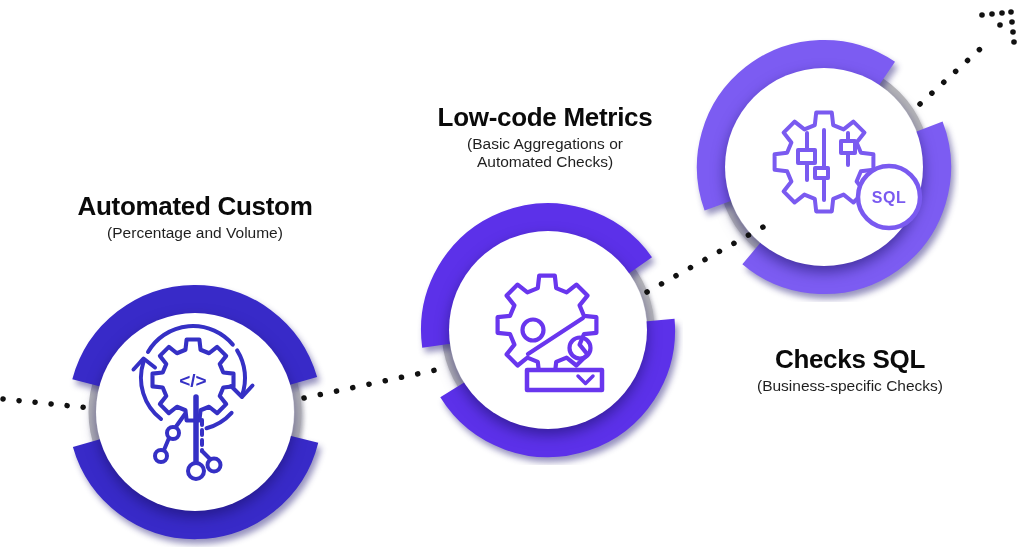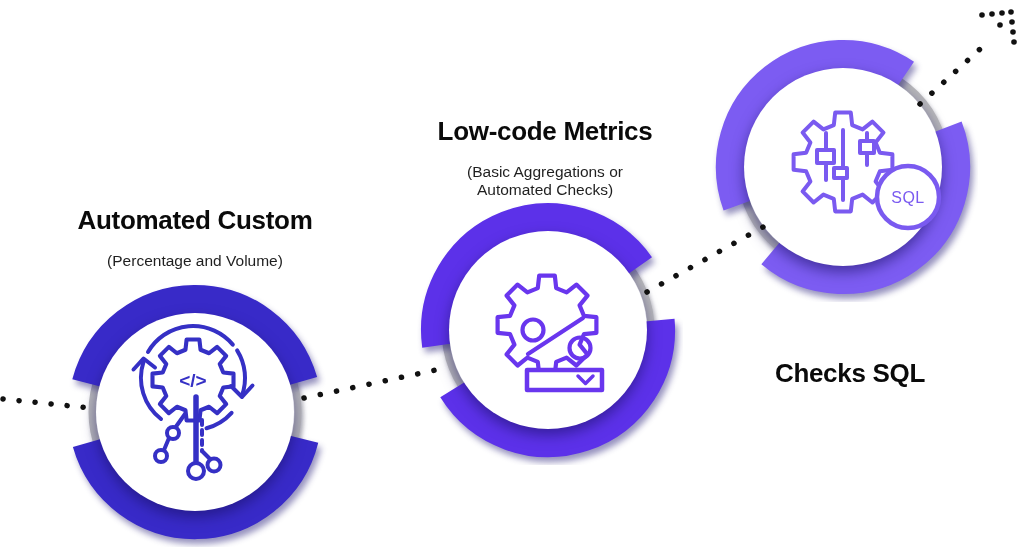--- a/index.html
+++ b/index.html
@@ -12,21 +12,21 @@
     font-family: "Liberation Sans", "DejaVu Sans", sans-serif;
   }
   .badge { position: absolute; width: 270px; height: 270px; }
   .badge svg { display:block; }
   .gray-ring   { filter: drop-shadow(2px 4px 2px rgba(70,70,85,0.40)); }
   .ring-arcs   { filter: drop-shadow(3px 5px 3px rgba(24,16,112,0.45)); }
   .white-disc  { filter: drop-shadow(0px 6px 7px rgba(22,15,92,0.55)); }
   .stage-label { position: absolute; text-align: center; }
   .stage-title {
     font-size: 26px; font-weight: 700; color: #0a0a0a;
-    letter-spacing: -0.3px; line-height: 1.08; margin: 18px;
+    letter-spacing: -0.3px; line-height: 1.08; margin: 4px;
   }
   .stage-sub {
     font-size: 15.5px; font-weight: 400; color: #1f1f1f;
     line-height: 1.18; margin: 3px auto 0 auto;
   }
   .sub-wrap { max-width: 178px; }
   .connector-layer { position:absolute; left:0; top:0; pointer-events:none; }
 </style>
 </head>
 <body>
@@ -84,21 +84,21 @@
         <use href="#gear" transform="translate(5,-3)"></use>
         <circle cx="51" cy="62" r="10.5"></circle>
         <circle cx="98" cy="80" r="10.5"></circle>
         <line x1="101" y1="50" x2="46" y2="86"></line>
         <rect x="45" y="102" width="75" height="20" fill="#ffffff" stroke-width="4.5"></rect>
         <path d="M96,108 l7.5,7.5 L111,108" stroke-width="3.5"></path>
       </g>
     </svg>
   </div>
 
-  <div class="badge" style="left:708px; top:32px;">
+  <div class="badge" style="left:689px; top:32px;font-weight:bold;">
     <svg width="270" height="270" viewBox="0 0 270 270">
       <circle class="gray-ring" cx="135" cy="135" r="103" fill="none" stroke-width="7" stroke="#b6b6b9"></circle>
       <g class="ring-arcs" fill="none" stroke-width="30" stroke="#7c5cf2">
         <path d="M197.6,42.1 A112,112 0 0 0 29.7,173.3"></path>
         <path d="M63.0,220.8 A112,112 0 0 0 239.6,94.9"></path>
       </g>
       <circle class="white-disc" cx="135" cy="135" r="99" fill="#ffffff"></circle>
 
       <g transform="translate(78,73)" fill="none" stroke-width="4" stroke-linecap="round" stroke-linejoin="round" stroke="#7a5af0">
         <use href="#gear" transform="translate(-3,-3)"></use>
@@ -119,20 +119,21 @@
     <div class="stage-sub sub-wrap" style="max-width:220px;">(Percentage and Volume)</div>
   </div>
 
   <div class="stage-label" style="left:385px; top:99px; width:320px;">
     <div class="stage-title">Low-code Metrics</div>
     <div class="stage-sub sub-wrap">(Basic Aggregations or Automated Checks)</div>
   </div>
 
   <div class="stage-label" style="left:690px; top:341px; width:320px;">
     <div class="stage-title">Checks SQL</div>
+    <div class="stage-sub sub-wrap" style="max-width:230px;">(Business-specific Checks)</div>
   </div>
 
   <svg class="connector-layer" width="1024" height="555" viewBox="0 0 1024 555">
     <g fill="none" stroke-width="5.5" stroke-linecap="round" stroke="#111111">
       <line x1="3" y1="399" x2="90" y2="408" stroke-dasharray="0.1 16"></line>
       <line x1="304" y1="398" x2="450" y2="367" stroke-dasharray="0.1 16.5"></line>
       <line x1="647" y1="292" x2="763" y2="227" stroke-dasharray="0.1 16.5"></line>
       <line x1="920" y1="104" x2="991" y2="39" stroke-dasharray="0.1 16"></line>
     </g>
     <g fill="#111111">

